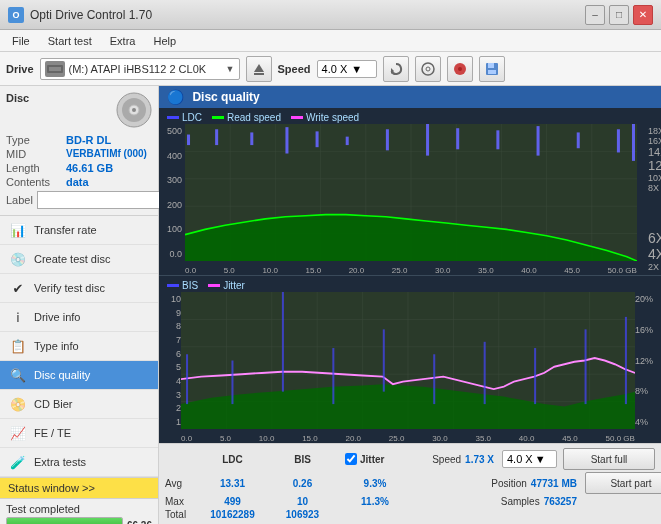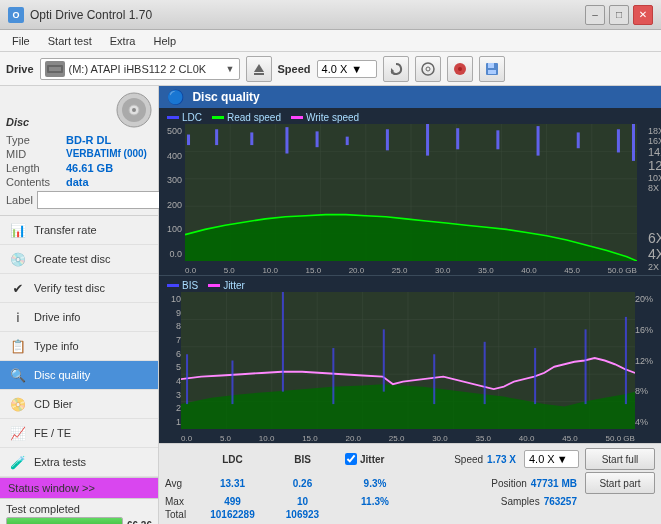--- a/index.html
+++ b/index.html
@@ -66,21 +66,21 @@
       border-right: 1px solid #d0d0d0;
       display: flex;
       flex-direction: column;
     }
 
     
     .disc-section {
       padding: 6px;
       border-bottom: 1px solid #d0d0d0;
     }
-    .disc-header { display: flex; align-items: flex-end; justify-content: space-between; margin-bottom: 6px; font-style: italic; }
+    .disc-header { display: flex; align-items: flex-start; justify-content: space-between; margin-bottom: 6px; }
     .disc-title { font-size: 11px; font-weight: bold; color: #333; }
 
     .disc-info-row { display: flex; margin-bottom: 2px; }
     .disc-info-label { width: 60px; color: #555; font-size: 11px; }
     .disc-info-value { color: #0066cc; font-size: 11px; font-weight: bold; }
 
     .label-row { display: flex; align-items: center; margin-top: 3px; gap: 4px; }
     .label-input { border: 1px solid #aaa; background: white; height: 18px; flex: 1; font-size: 10px; padding: 0 2px; }
     .label-btn { width: 18px; height: 18px; border: 1px solid #aaa; background: linear-gradient(to bottom, #f8f8f8, #e0e0e0); border-radius: 2px; cursor: pointer; display: flex; align-items: center; justify-content: center; font-size: 9px; }
 
@@ -90,21 +90,21 @@
       display: flex; align-items: center; gap: 6px;
       padding: 6px 8px; cursor: pointer; border-bottom: 1px solid #e0e0e0;
       font-size: 11px; color: #333;
     }
     .sidebar-item.active { background: #4a90d9; color: white; }
     .sidebar-item-icon { width: 20px; height: 16px; display: flex; align-items: center; justify-content: center; font-size: 13px; }
 
     
     .status-window-bar {
       display: flex; align-items: center; justify-content: space-between;
-      padding: 4px 8px; background: #d946ef; border-top: 1px solid #d0d0d0;
+      padding: 4px 8px; background: #fde047; border-top: 1px solid #d0d0d0;
       cursor: pointer;
     }
     .status-window-label { font-size: 11px; color: #333; }
 
     
     .progress-section {
       padding: 4px 6px; background: #f0f0f0; border-top: 1px solid #d0d0d0;
     }
     .progress-bar-container {
       height: 16px; background: #e0e0e0; border: 1px solid #b0b0b0; border-radius: 2px; overflow: hidden;
@@ -163,21 +163,21 @@
     
     .stats-section {
       background: #e8e8e8;
       border-top: 1px solid #d0d0d0;
       padding: 4px 6px;
       display: flex;
       flex-direction: column;
       gap: 2px;
     }
     .action-btn {
-      width: 70px; height: 22px; border: 1px solid #999;
+      width: 92px; height: 22px; border: 1px solid #999;
       background: linear-gradient(to bottom, #f8f8f8, #e0e0e0);
       border-radius: 2px; cursor: pointer; font-size: 10px; color: #333;
       display: flex; align-items: center; justify-content: center;
     }
     .y-axis-label {
       font-size: 9px;
       color: #aaa;
       text-align: right;
       padding-right: 3px;
     }

